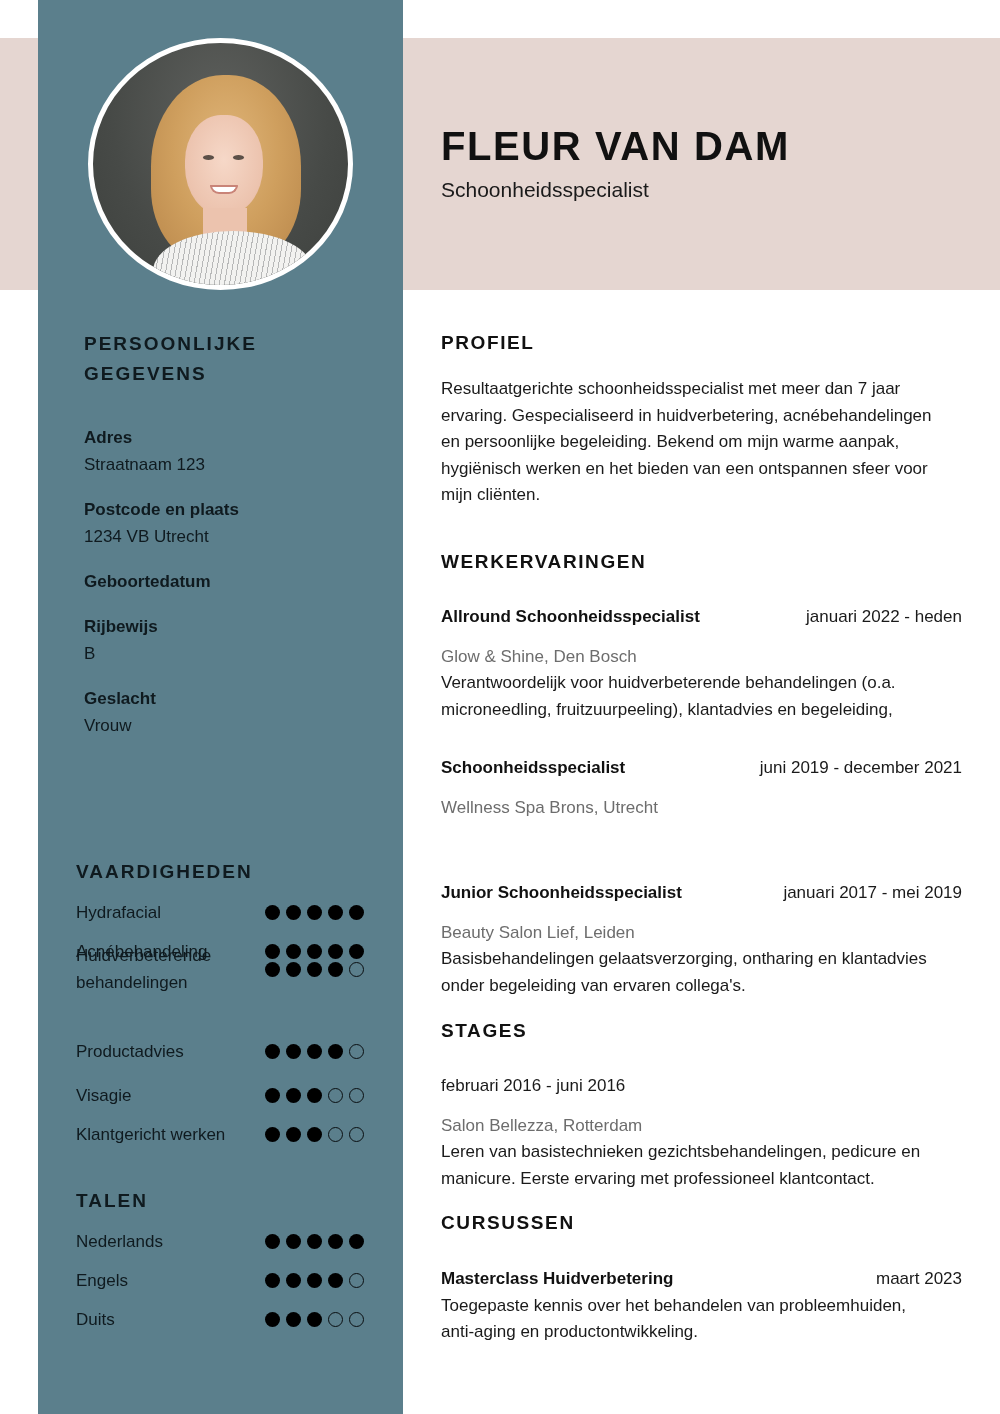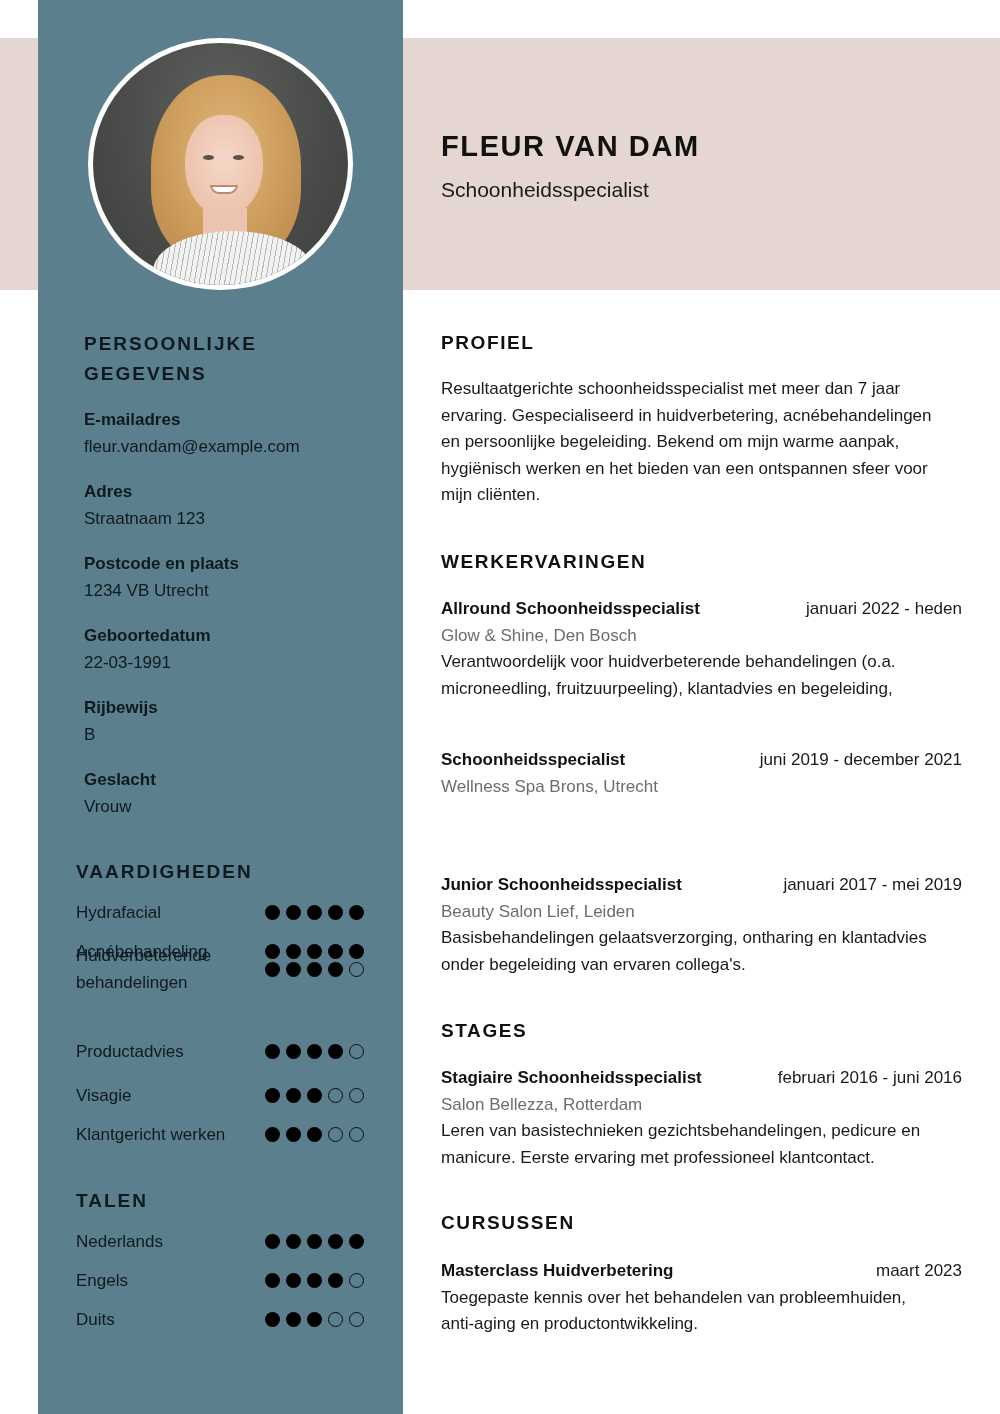--- a/index.html
+++ b/index.html
@@ -26,42 +26,42 @@
   .photo .eye.l { left: 110px; }
   .photo .eye.r { left: 140px; }
   .photo .mouth { position: absolute; left: 117px; top: 142px; width: 28px; height: 9px; border-radius: 0 0 14px 14px; background: #fff; border: 2px solid #c98478; }
   .photo .neck { position: absolute; left: 110px; top: 165px; width: 44px; height: 30px; background: #ecc3ae; }
   .photo .shirt {
     position: absolute; left: 60px; top: 188px; width: 160px; height: 80px; border-radius: 50% 50% 0 0;
     background: repeating-linear-gradient(100deg, #f2f2f0 0 4px, #b7b8b8 4px 5px);
   }
 
   .header { position: absolute; left: 441px; top: 126px; }
-  .name { font-size: 29px; font-weight: bold; letter-spacing: 1.6px; color: #111; line-height: 40px; }
+  .name { font-size: 40px; font-weight: bold; letter-spacing: 1.6px; color: #111; line-height: 40px; }
   .title { font-size: 21px; color: #1a1a1a; margin-top: 11px; line-height: 26px; }
 
   .side-content { position: absolute; left: 84px; top: 329px; width: 300px; }
   .side-h { font-size: 19px; font-weight: bold; letter-spacing: 2px; color: #0f1a1f; line-height: 30px; }
   .field { margin-top: 0; }
   .field-label { font-size: 17px; font-weight: bold; color: #0f1a1f; line-height: 27px; }
   .field-value { font-size: 17px; color: #0f1a1f; line-height: 27px; }
 
   .rating-row { position: absolute; left: 76px; width: 295px; display: flex; align-items: center; justify-content: space-between; }
   .rating-label { font-size: 17px; color: #0f1a1f; line-height: 27px; }
   .dots { display: flex; gap: 6px; position: absolute; left: 189px; }
   .dot { width: 15px; height: 15px; border-radius: 50%; background: #000; }
   .dot.empty { background: transparent; border: 1.5px solid #0a0f12; }
 
   .main { position: absolute; left: 441px; width: 521px; }
   .main-h { font-size: 19px; font-weight: bold; letter-spacing: 1.6px; color: #111; line-height: 26px; }
   .para { font-size: 17px; line-height: 26.5px; color: #1a1a1a; }
-  .entry-head { display: flex; justify-content: space-between; font-size: 17px; line-height: 26.5px; }
+  .entry-head { display: flex; justify-content: space-between; font-size: 17px; line-height: 26.5px; margin-top: 8px; }
   .entry-role { font-weight: bold; color: #111; }
   .entry-date { color: #1a1a1a; }
-  .entry-org { font-size: 17px; line-height: 26.5px; color: #6d6d6d; }
+  .entry-org { font-size: 17px; line-height: 26.5px; color: #6d6d6d; margin-top: 13px; }
 </style>
 </head>
 <body>
 
 <div class="pink-band"></div>
 <div class="sidebar"></div>
 
 <div class="photo">
   <div class="hair"></div>
   <div class="face"></div>
@@ -76,38 +76,33 @@
   <div class="name">FLEUR VAN DAM</div>
   <div class="title">Schoonheidsspecialist</div>
 </div>
 
 <div class="side-content">
   <div class="side-h">
     <div>PERSOONLIJKE</div>
     <div>GEGEVENS</div>
   </div>
   <div style="height:17px"></div>
-  <div class="field">
-    <div class="field-label">E-mailadres</div>
-    <div class="field-value">fleur.vandam@example.com</div>
-  </div>
   <div style="height:18px"></div>
   <div class="field">
     <div class="field-label">Adres</div>
     <div class="field-value">Straatnaam 123</div>
   </div>
   <div style="height:18px"></div>
   <div class="field">
     <div class="field-label">Postcode en plaats</div>
     <div class="field-value">1234 VB Utrecht</div>
   </div>
   <div style="height:18px"></div>
   <div class="field">
     <div class="field-label">Geboortedatum</div>
-    <div class="field-value">22-03-1991</div>
   </div>
   <div style="height:18px"></div>
   <div class="field">
     <div class="field-label">Rijbewijs</div>
     <div class="field-value">B</div>
   </div>
   <div style="height:18px"></div>
   <div class="field">
     <div class="field-label">Geslacht</div>
     <div class="field-value">Vrouw</div>
@@ -260,21 +255,20 @@
     <div>onder begeleiding van ervaren collega's.</div>
   </div>
 </div>
 
 <div class="main" style="top:1018px;">
   <div class="main-h">STAGES</div>
 </div>
 
 <div class="main" style="top:1065px;">
   <div class="entry-head">
-    <span class="entry-role">Stagiaire Schoonheidsspecialist</span>
     <span class="entry-date">februari 2016 - juni 2016</span>
   </div>
   <div class="entry-org">Salon Bellezza, Rotterdam</div>
   <div class="para">
     <div>Leren van basistechnieken gezichtsbehandelingen, pedicure en</div>
     <div>manicure. Eerste ervaring met professioneel klantcontact.</div>
   </div>
 </div>
 
 <div class="main" style="top:1210px;">

